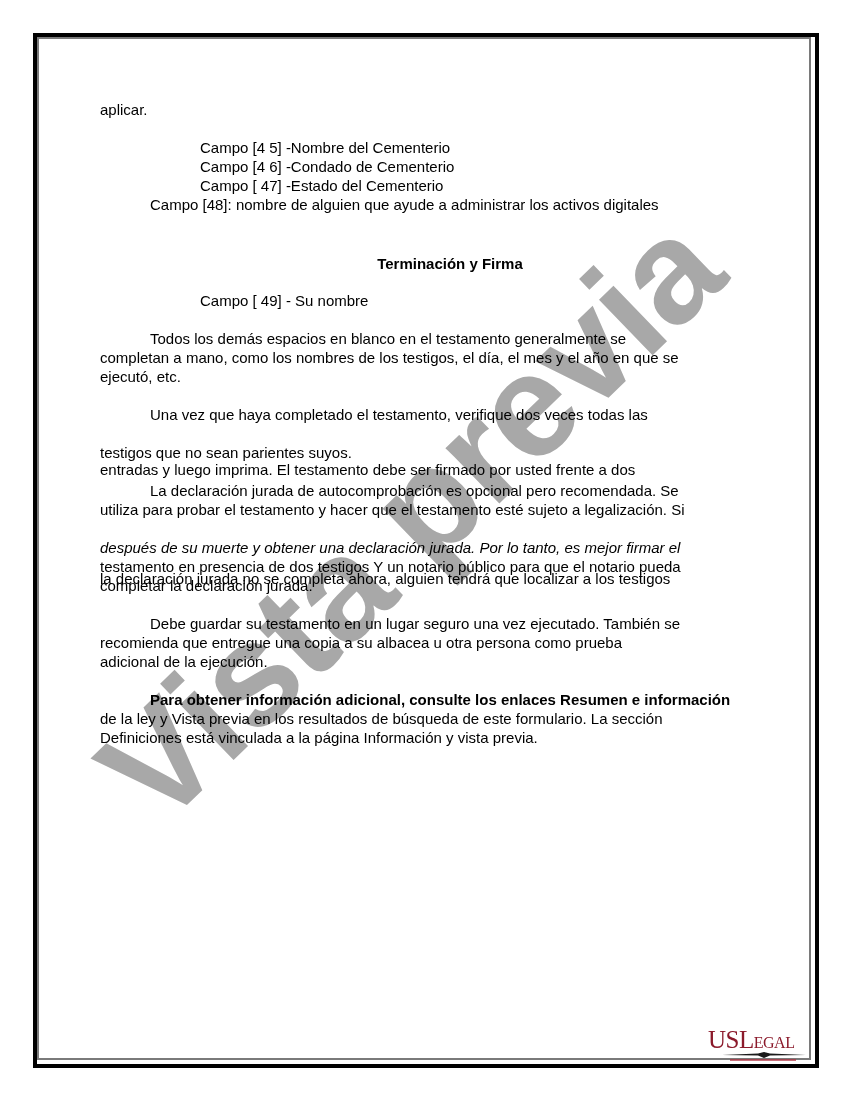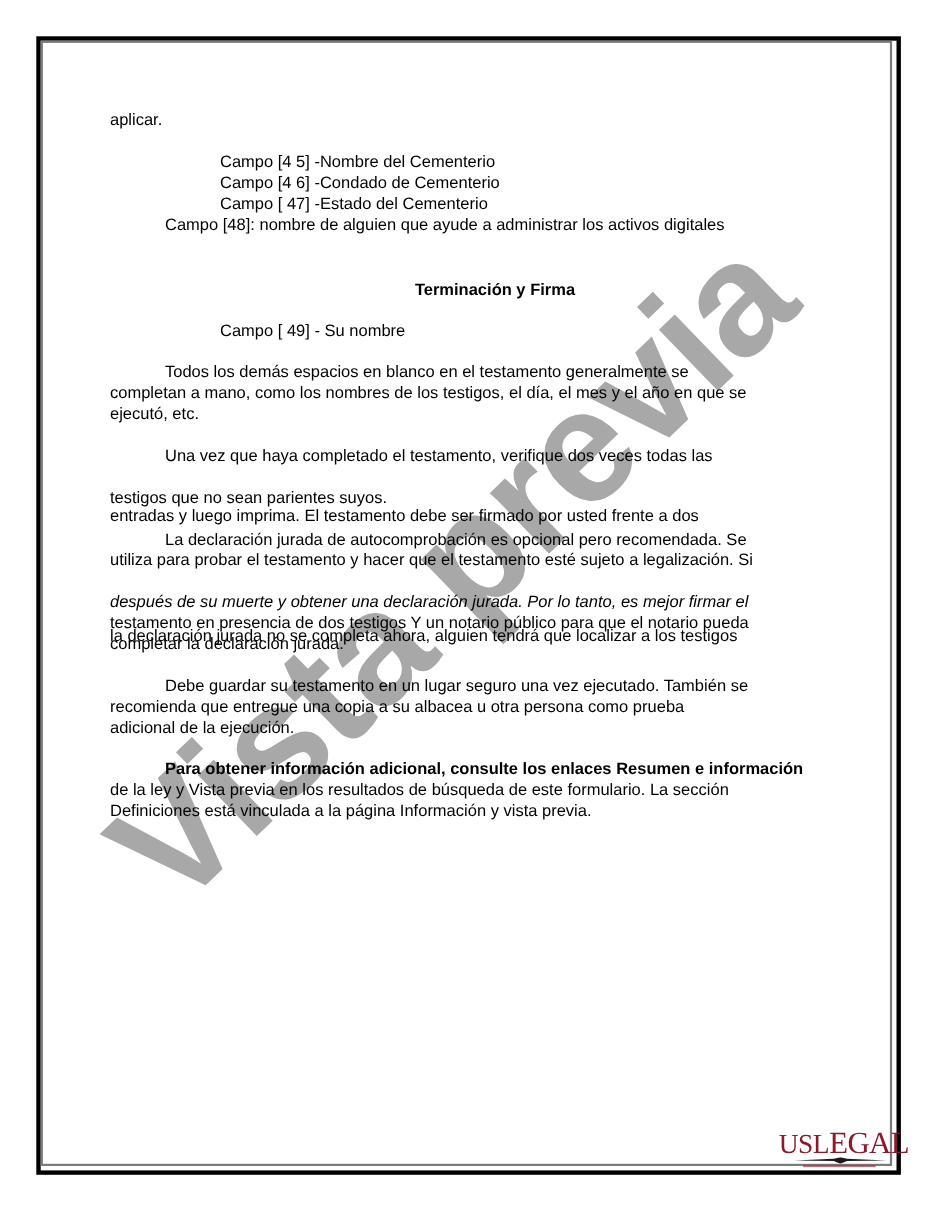--- a/index.html
+++ b/index.html
@@ -5,21 +5,21 @@
   html, body { margin:0; padding:0; background:#ffffff; }
   body { width:850px; height:1100px; position:relative; overflow:hidden; font-family:"Liberation Sans", sans-serif; color:#000; }
   .frame-outer { position:absolute; left:33px; top:33px; width:778px; height:1027px; border:4px solid #000; box-sizing:content-box; }
   .frame-inner { position:absolute; left:37px; top:37px; width:774px; height:1023px; border:2px solid #7a7a7a; box-sizing:border-box; }
   .watermark { position:absolute; left:410px; top:520px; transform:translate(-50%,-50%) rotate(-44deg); font-family:"Liberation Sans", sans-serif; font-weight:bold; font-size:146px; color:#a8a8a8; white-space:nowrap; letter-spacing:-2px; z-index:1; pointer-events:none; }
   .content { position:absolute; left:100px; top:100px; width:660px; z-index:2; font-size:15px; line-height:19px; }
   .line { position:absolute; left:0; white-space:nowrap; }
   .heading { position:absolute; left:0; width:700px; text-align:center; font-weight:bold; white-space:nowrap; }
   .logo { position:absolute; left:708px; top:1027px; width:114px; height:34px; z-index:3; }
   .logo-text { font-family:"Liberation Serif", serif; color:#8b1a2b; font-size:25px; line-height:26px; letter-spacing:-0.5px; white-space:nowrap; }
-  .logo-text .small { font-size:28px; }
+  .logo-text .small { font-size:16px; }
   .logo-eagle { position:absolute; left:14px; top:25px; width:84px; height:6px; }
   .logo-tag { position:absolute; left:22px; top:32px; width:66px; height:2px; background:#b03040; opacity:0.7; }
 </style>
 </head>
 <body>
 
 <div class="frame-outer"></div>
 <div class="frame-inner"></div>
 
 <div class="watermark">Vista previa</div>

